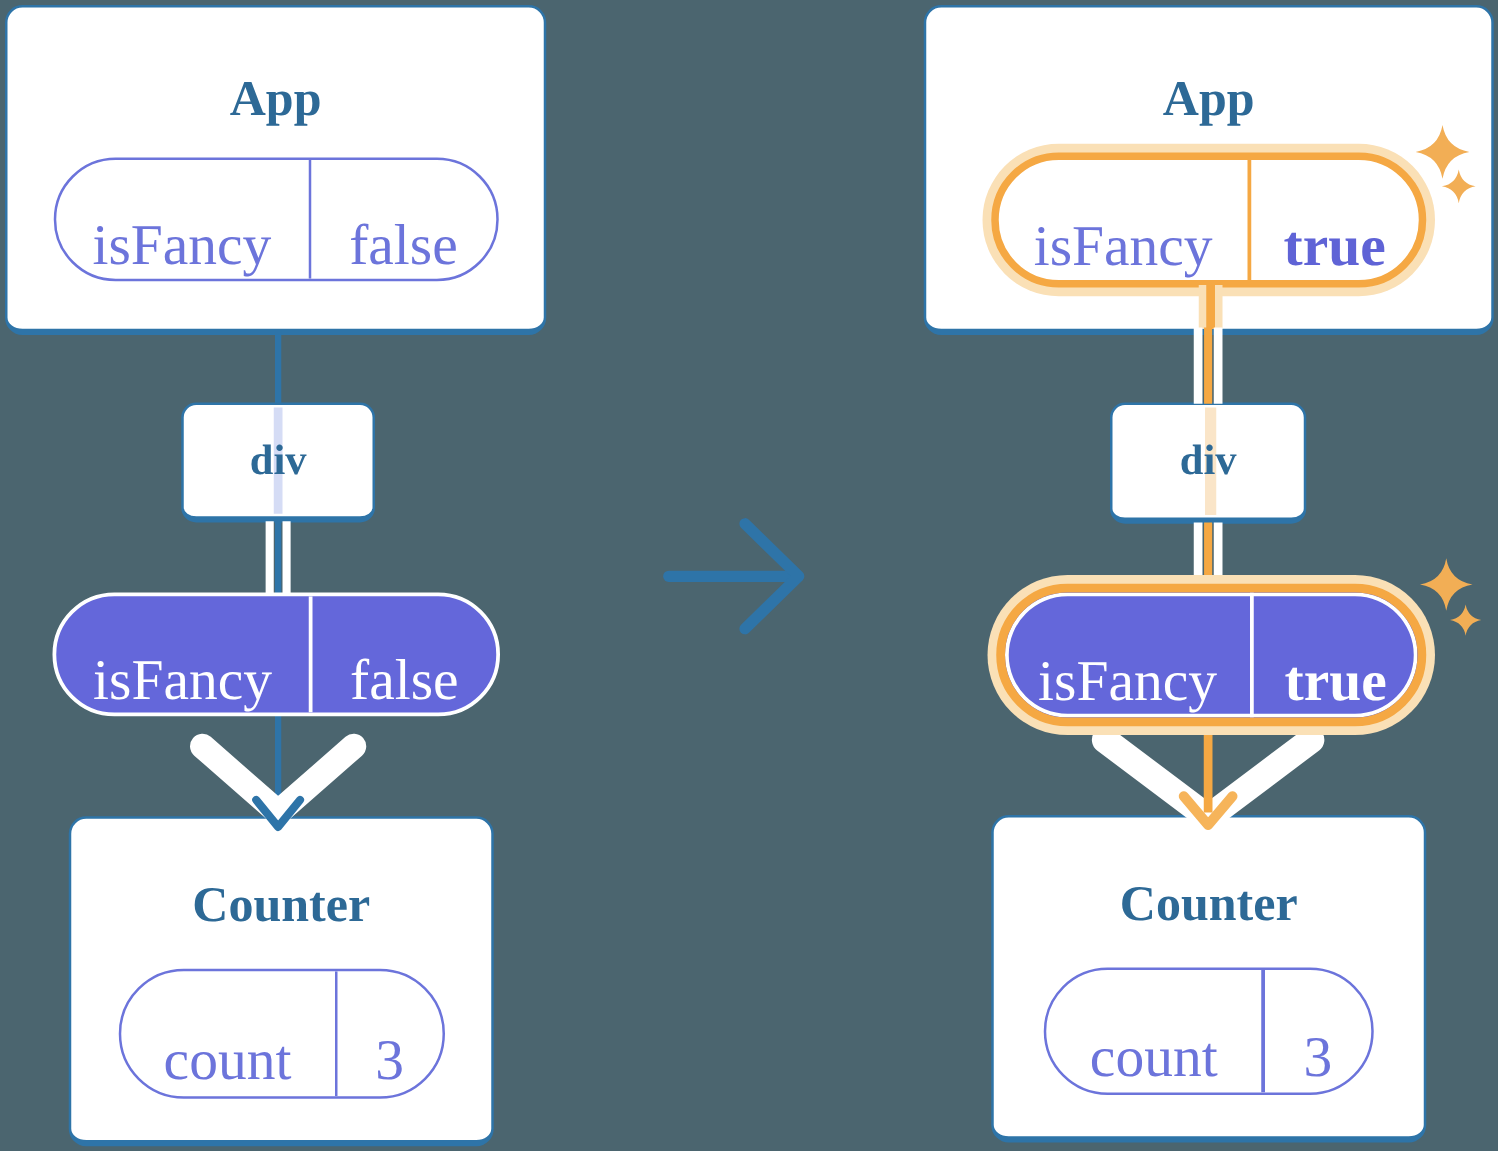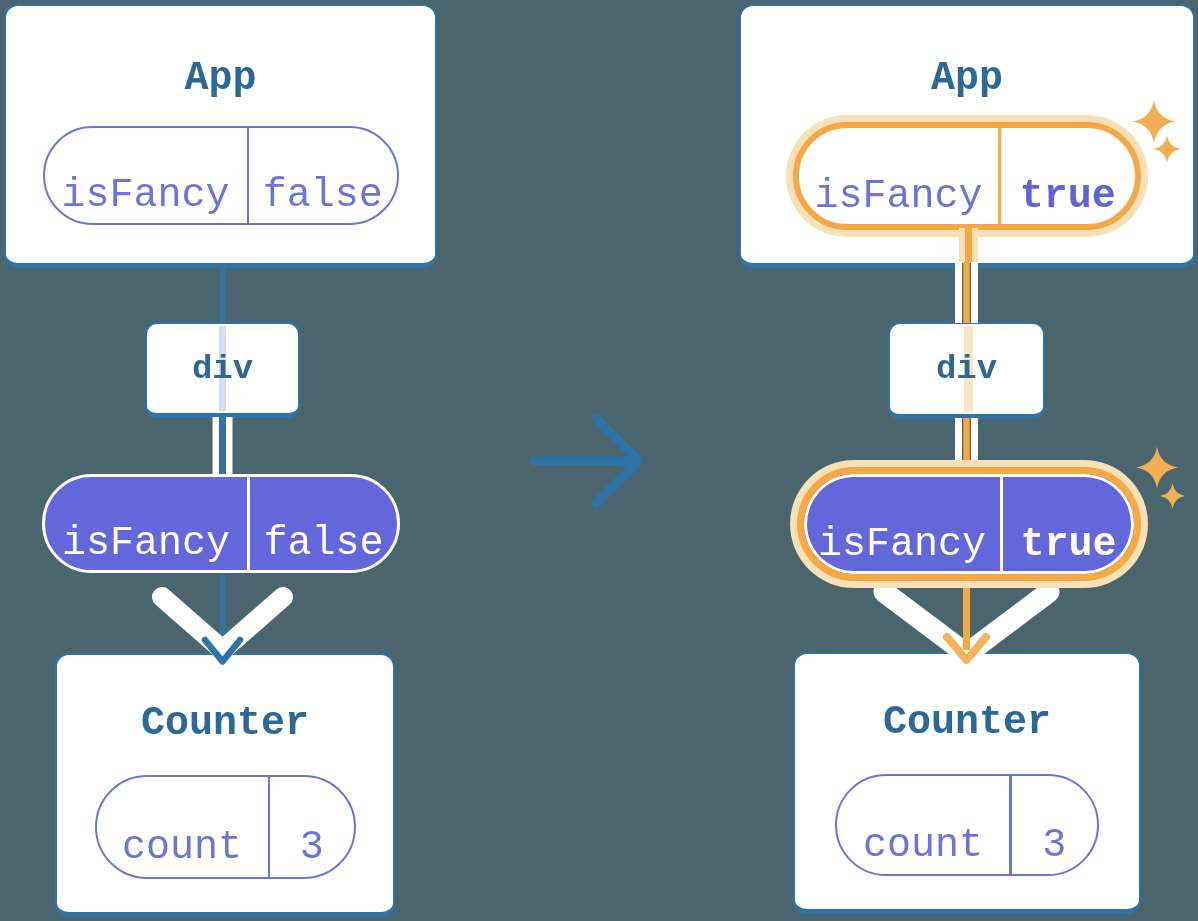--- a/index.html
+++ b/index.html
@@ -12,21 +12,21 @@
     --orange:#F5A843;
     --orange-halo:#FAE0B6;
     --orange-arrow:#F6B45A;
     --sparkle:#F2AE55;
     --lavender:#D5DCF5;
     --pale-orange:#FAE5C8;
   }
   html,body{margin:0;padding:0;background:var(--bg);}
   #stage{
     position:relative;width:1198px;height:921px;background:var(--bg);
-    font-family:Liberation Mono, monospace;overflow:hidden;
+    font-family:Liberation Serif, serif;overflow:hidden;
   }
   .card{
     position:absolute;background:#fff;
     border:2px solid var(--blue);border-bottom-width:5px;
     border-radius:14px;box-sizing:border-box;overflow:hidden;
     display:flex;flex-direction:column;align-items:center;
     z-index:1;
   }
   .card .title{
     font-size:40px;font-weight:600;color:var(--title);line-height:46px;
@@ -38,21 +38,21 @@
     display:flex;align-items:center;justify-content:center;
   }
   .node-label{font-size:34px;font-weight:600;color:var(--title);position:relative;z-index:2;}
   .stripe{position:absolute;top:2px;bottom:2px;z-index:1;}
   .pill{
     display:flex;align-items:stretch;box-sizing:border-box;
     border-radius:70px;overflow:hidden;flex:none;
   }
   .pill .cell{
     display:flex;align-items:center;justify-content:center;
-    font-size:40px;box-sizing:border-box;margin-top:40px;
+    font-size:46px;box-sizing:border-box;margin-top:40px;
   }
   .pill .grow{flex:1;}
   .pill-outline{border:2.5px solid var(--purple);background:#fff;color:var(--purple);}
   .pill-outline .divider{width:2.5px;background:var(--purple);flex:none;}
   .pill-fancy-outline{
     border:6.5px solid var(--orange);background:#fff;color:var(--purple);
     box-shadow:0 0 0 7px var(--orange-halo);
   }
   .pill-fancy-outline .divider{width:2.5px;background:var(--orange);flex:none;}
   .pill-filled{

